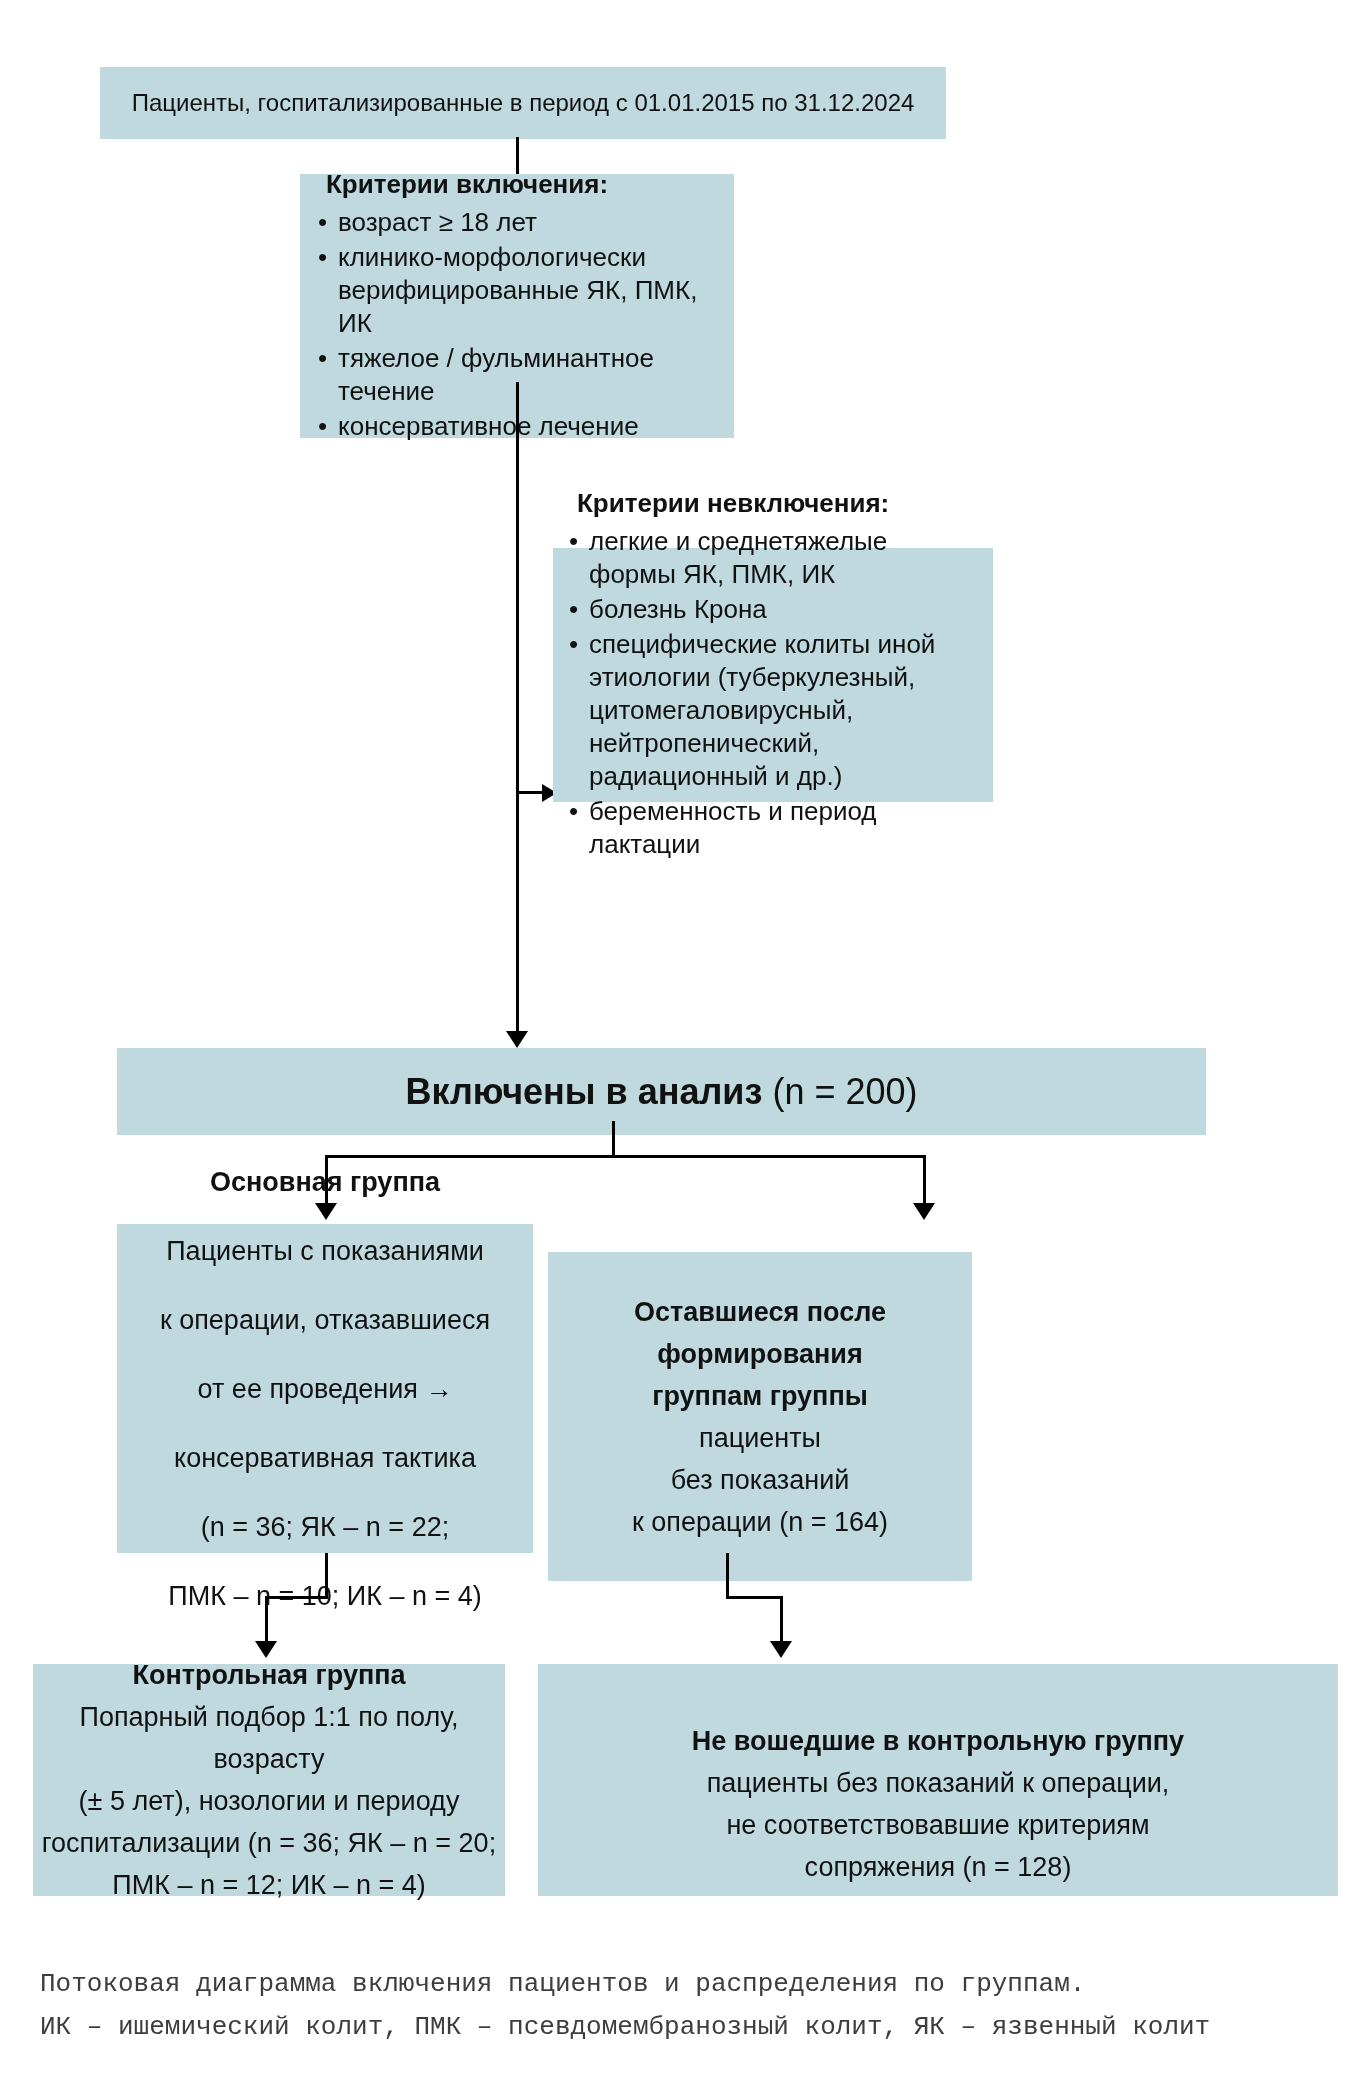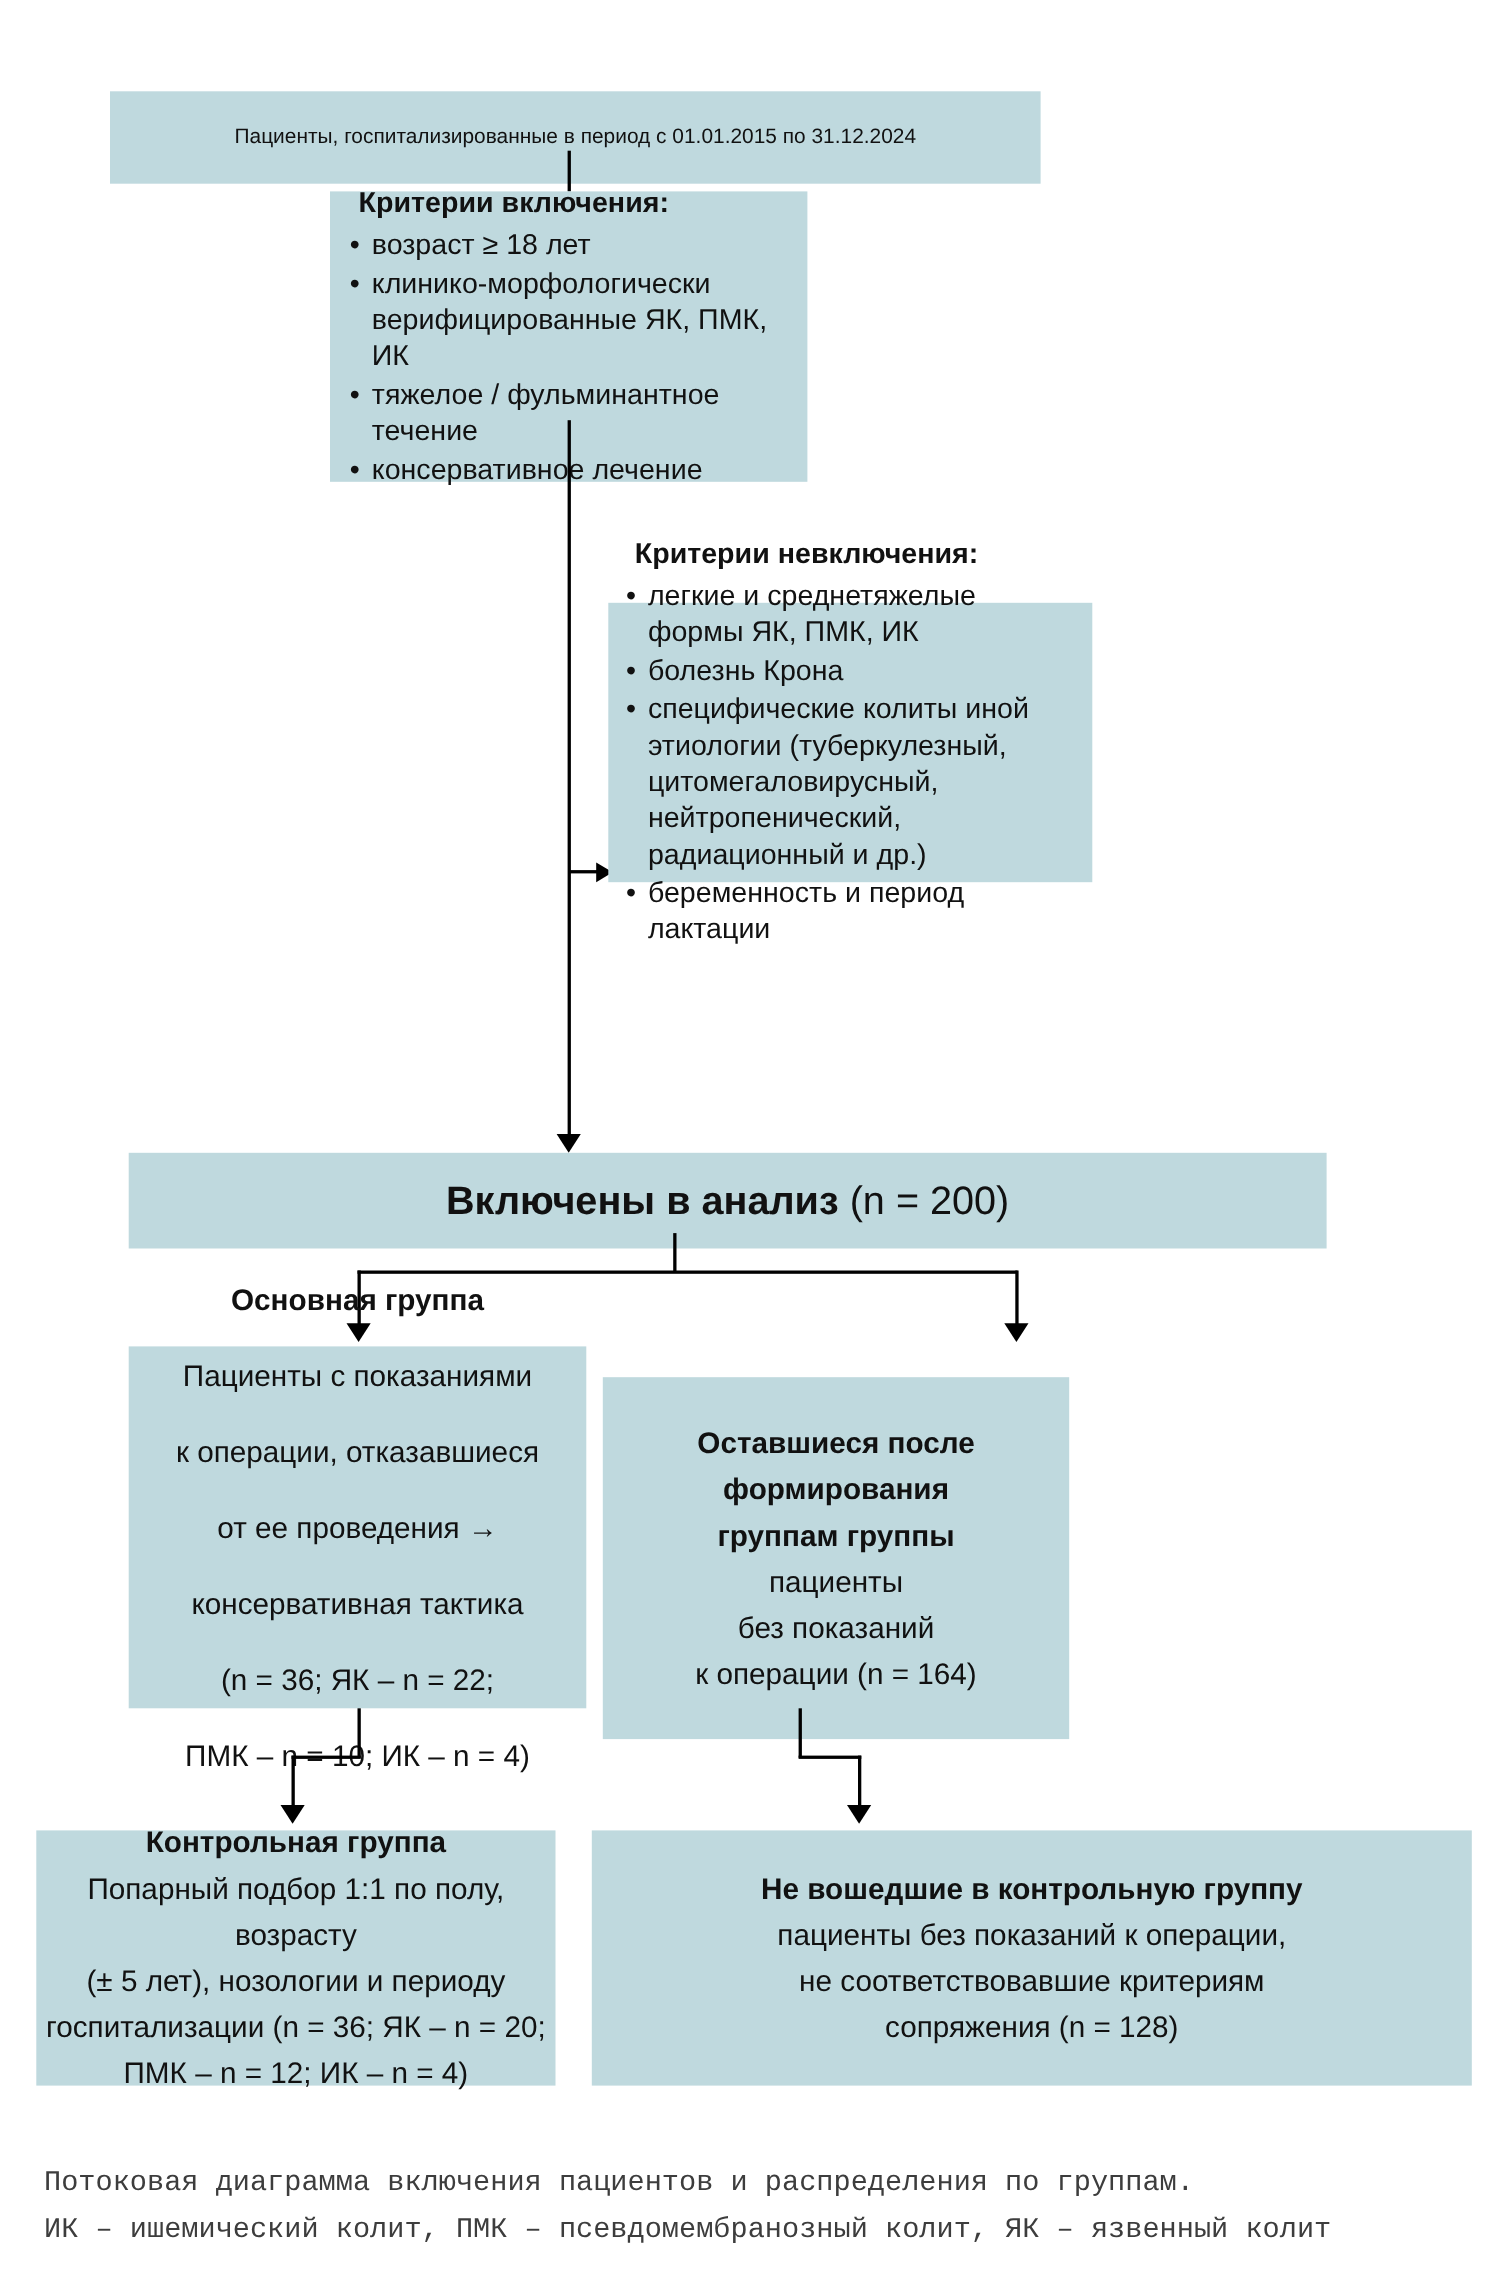--- a/index.html
+++ b/index.html
@@ -89,21 +89,21 @@
     line-height: 43px;
     color: #3d3d3d;
   }
   #caption div { white-space: nowrap; font-family: Liberation Mono, monospace; }
 </style>
 </head>
 <body>
 
 <div id="page">
 
-  <div class="box center" style="left:100px; top:67px; width:846px; height:84px; font-size:19px; line-height:38px;margin-top:16px;">
+  <div class="box center" style="left:100px; top:67px; width:846px; height:72px; font-size:24px; line-height:38px;">
     <div>Пациенты, госпитализированные в период с 01.01.2015 по 31.12.2024</div>
   </div>
 
   <div class="vline" style="left:516px; top:137px; height:37px;"></div>
 
   <div class="box left" style="left:300px; top:174px; width:434px; height:264px; font-size:26px; line-height:33px; padding:14px 12px 14px 12px;">
     <div class="ttl" style="margin-bottom:5px; padding-left:14px;">Критерии включения:</div>
     <ul class="bl">
       <li>
         <span>возраст ≥ 18 лет</span>
@@ -193,21 +193,21 @@
   <div class="arrow-down" style="left:770px; top:1641px;"></div>
 
   <div class="box center" style="left:33px; top:1664px; width:472px; height:232px; font-size:27px; line-height:42px; padding:8px 6px;">
     <div class="ttl">Контрольная группа</div>
     <div>Попарный подбор 1:1 по полу, возрасту</div>
     <div>(± 5 лет), нозологии и периоду</div>
     <div>госпитализации (n = 36; ЯК – n = 20;</div>
     <div>ПМК – n = 12; ИК – n = 4)</div>
   </div>
 
-  <div class="box center" style="left:538px; top:1664px; width:800px; height:232px; font-size:27px; line-height:42px; padding:8px 6px;">
+  <div class="box center" style="left:538px; top:1664px; width:800px; height:232px; font-size:27px; line-height:42px; padding:8px 6px;justify-content:flex-end;">
     <div class="ttl">Не вошедшие в контрольную группу</div>
     <div>пациенты без показаний к операции,</div>
     <div>не соответствовавшие критериям</div>
     <div>сопряжения (n = 128)</div>
   </div>
 
   <div id="caption">
     <div>Потоковая диаграмма включения пациентов и распределения по группам.</div>
     <div>ИК – ишемический колит, ПМК – псевдомембранозный колит, ЯК – язвенный колит</div>
   </div>

